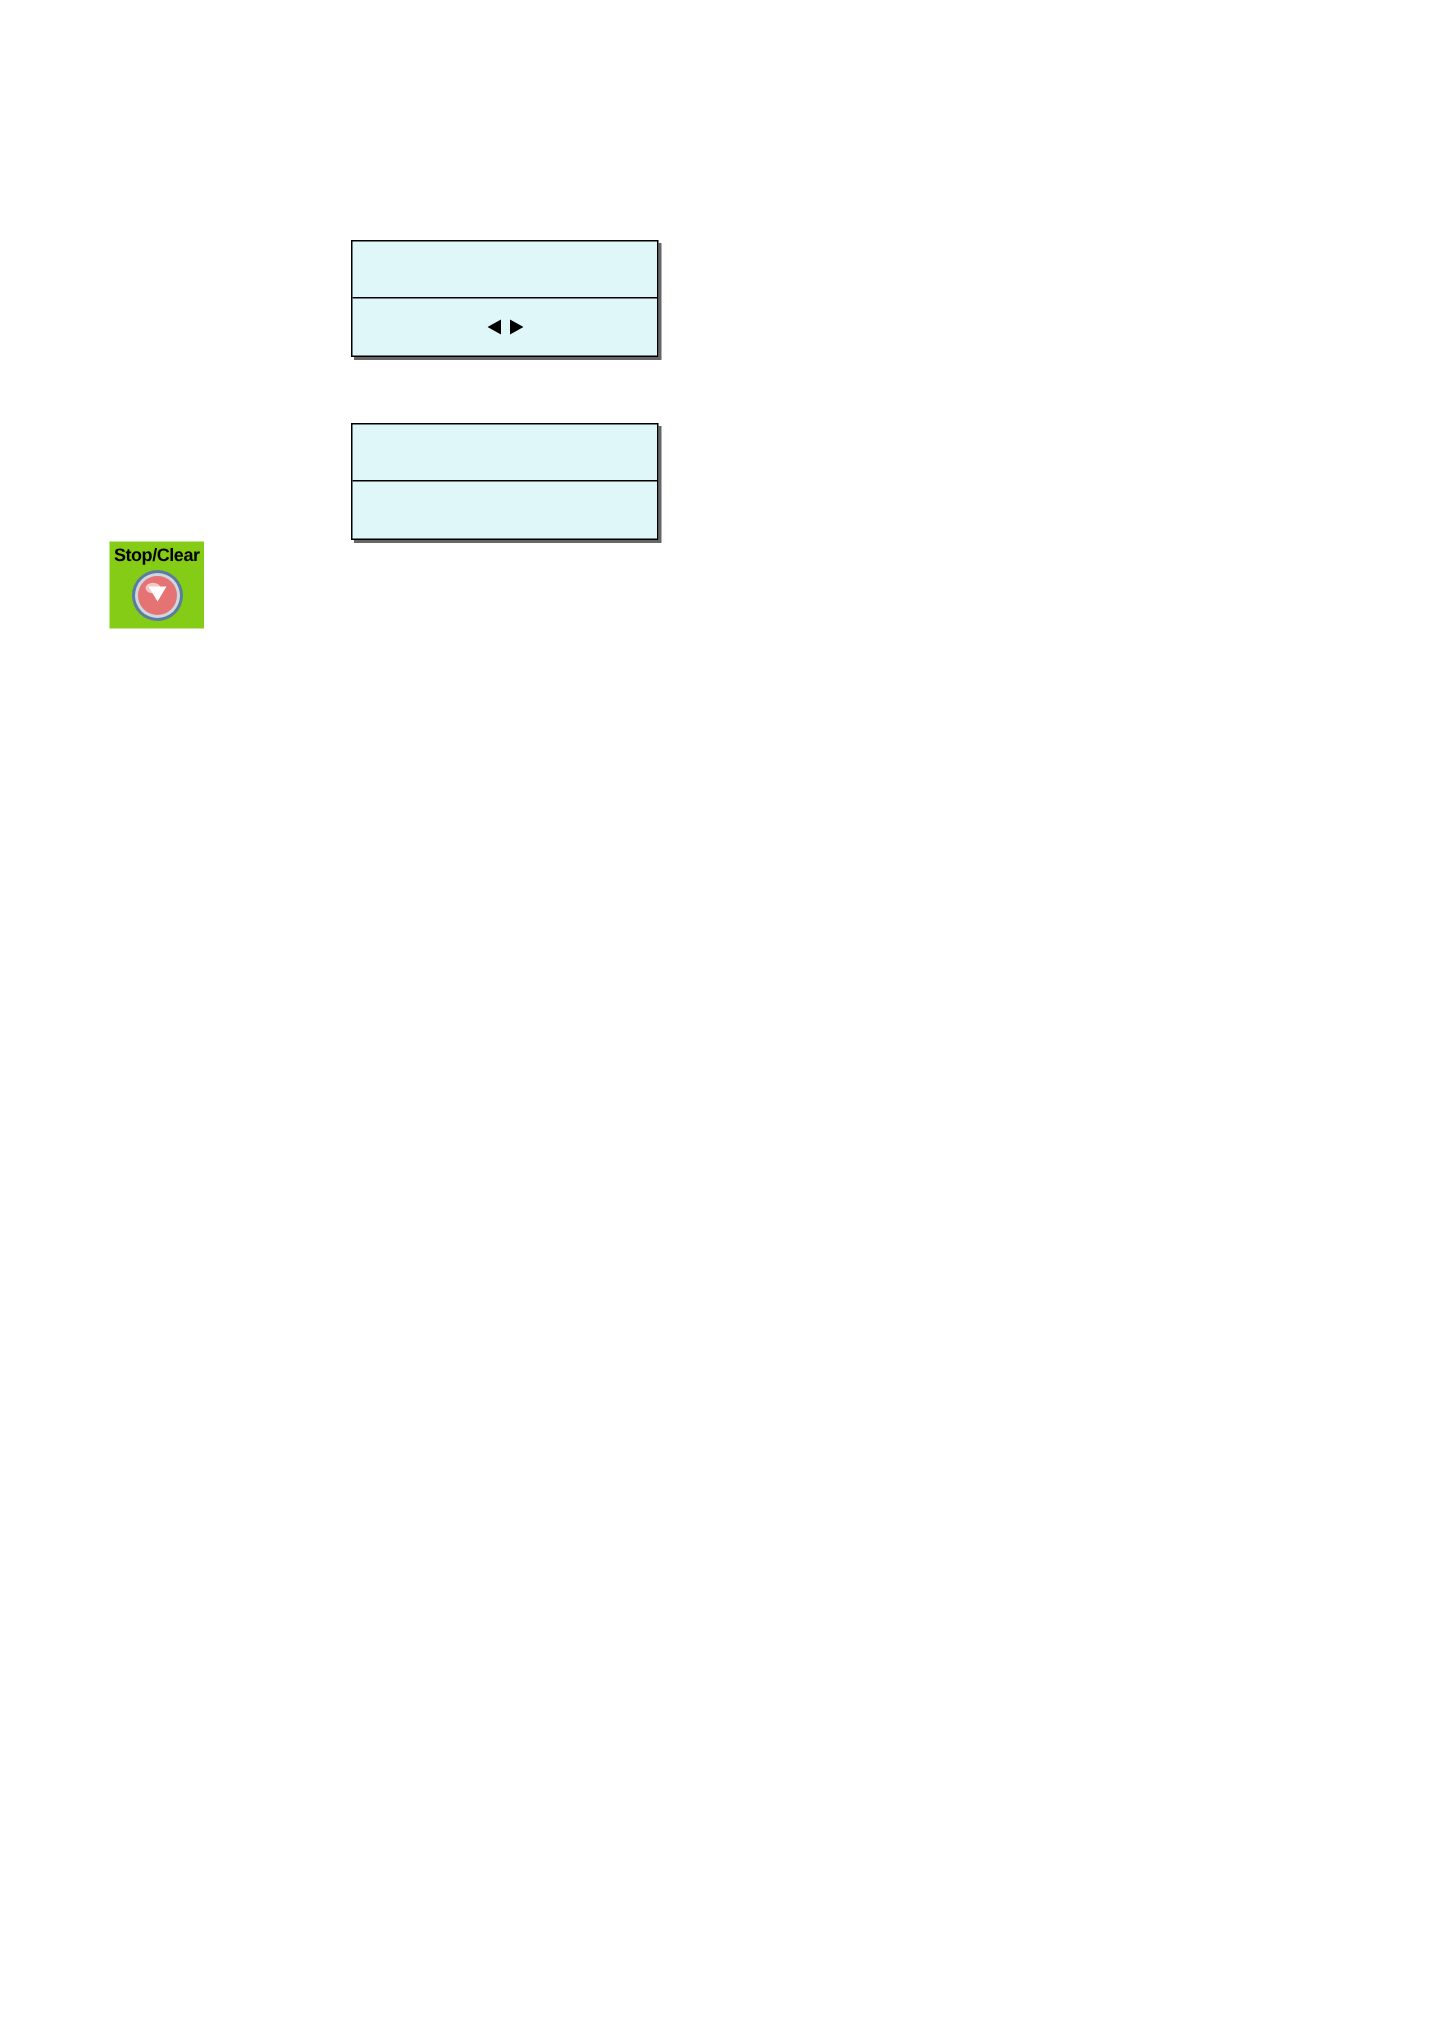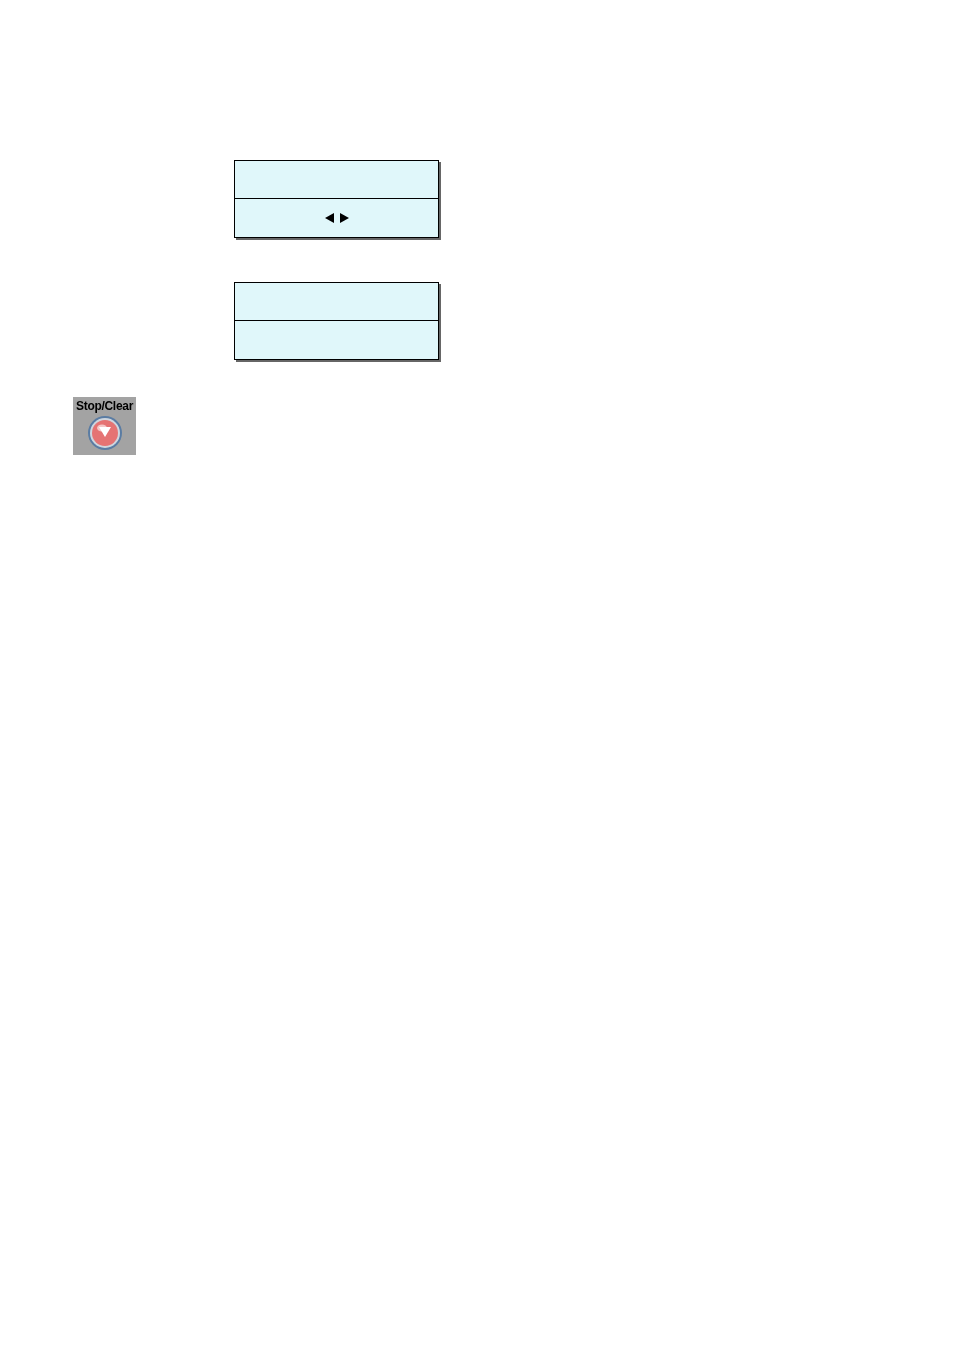--- a/index.html
+++ b/index.html
@@ -27,24 +27,23 @@
       align-items: center;
       justify-content: center;
     }
     .menu-cell:last-child { border-bottom: none; }
     .arrows-icon svg { display: block; }
     .stop-clear-block {
       position: absolute;
       left: 73px;
       top: 361px;
       width: 63px;
-      background: #a3a3a3;
+      background: #84cc16;
       text-align: center;
       padding: 2px 0 4px 0;
-      margin-top: 36px;
     }
     .stop-clear-label {
       font-size: 12px;
       font-weight: bold;
       color: #000;
       letter-spacing: -0.3px;
       margin-bottom: 2px;
     }
     .stop-clear-button {
       width: 36px;

